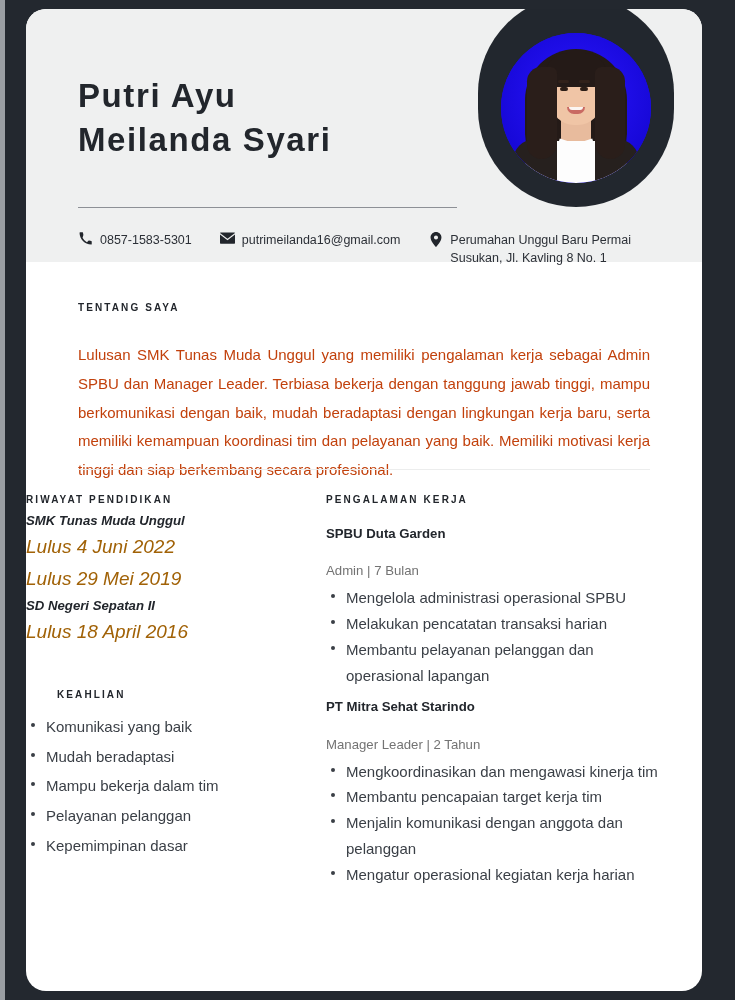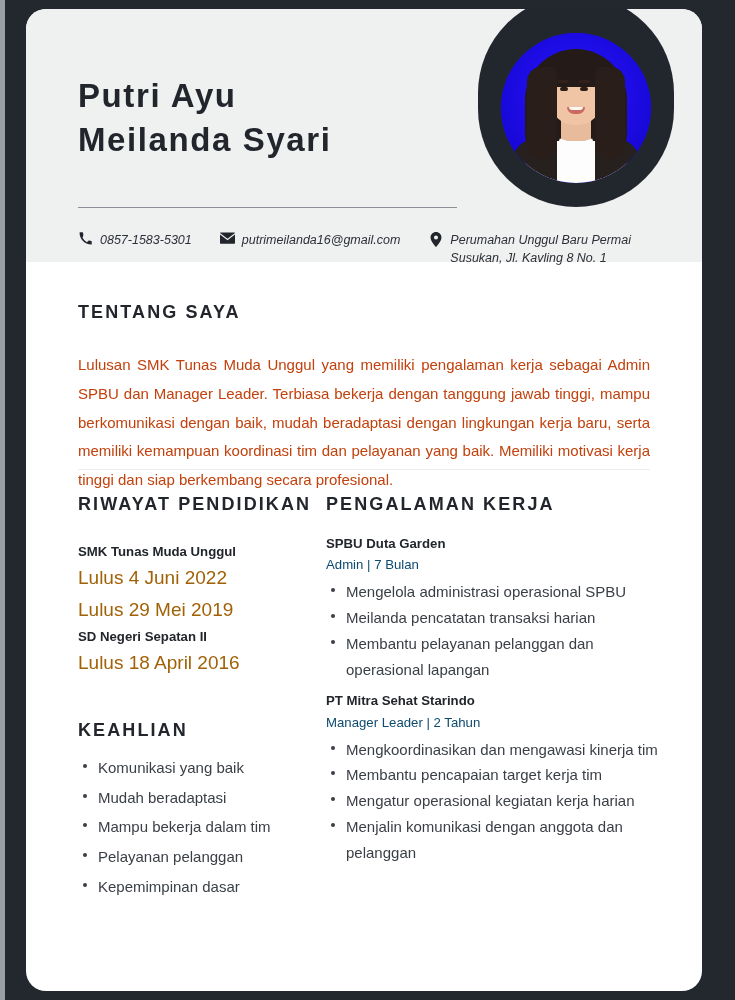--- a/index.html
+++ b/index.html
@@ -86,21 +86,20 @@
     align-items: flex-start;
     justify-content: center;
     padding-top: 1px;
   }
   .c-icon svg { display: block; }
   .c-text {
     font-size: 12.5px;
     color: #2c3037;
     line-height: 1.45;
     white-space: nowrap;
-    font-style: italic;
   }
 
   
   .arch {
     position: absolute;
     left: 452px; top: -14px;
     width: 196px; height: 212px;
     background: #22272e;
     border-radius: 98px 98px 98px 98px;
   }
@@ -228,21 +227,21 @@
   }
 
   
   .body-area {
     position: absolute;
     left: 0; top: 253px;
     width: 676px;
   }
 
   .sec-head {
-    font-size: 18px;
+    font-size: 10px;
     font-weight: bold;
     color: #22262c;
     letter-spacing: 2.1px;
   }
 
   .about {
     position: absolute;
     left: 52px; top: 40px;
     width: 572px;
   }
@@ -262,43 +261,42 @@
   }
 
   .cols {
     position: absolute;
     left: 0; top: 232px;
     width: 676px;
     display: flex;
   }
   .col-left {
     width: 300px;
-    padding-left: 52px;
     padding-right: 12px;
   }
   .col-right {
     width: 376px;
     padding-right: 42px;
   }
 
-  .edu-list { margin-top: 27px; }
+  .edu-list { margin-top: 6px; font-style: italic; }
   .edu-school {
     font-size: 13.2px;
     font-weight: bold;
     color: #22262c;
     line-height: 1.58;
   }
   .edu-date {
     font-size: 19px;
     color: #a16207;
     line-height: 1.58;
     margin-bottom: 2px;
   }
 
-  .skills-head { margin-top: 42px; }
+  .skills-head { margin-top: 42px; margin-left: 31px; }
   ul.bullets {
     list-style: none;
     margin-top: 14px;
   }
   ul.bullets li {
     position: relative;
     padding-left: 20px;
     font-size: 15px;
     color: #3a3f46;
     line-height: 1.72;
@@ -316,22 +314,23 @@
   .job { margin-top: 18px; }
   .job + .job { margin-top: 8px; }
   .job-title {
     font-size: 13.2px;
     font-weight: bold;
     color: #22262c;
     line-height: 1.6;
   }
   .job-meta {
     font-size: 13.2px;
-    color: #0c4a6e;
+    color: #737373;
     line-height: 1.6;
+    margin-top: 16px;
   }
   .job ul.bullets { margin-top: 4px; }
   .job ul.bullets li { margin-bottom: 0; }
 </style>
 </head>
 <body>
 
 <div class="frame">
   <div class="edge-strip"></div>
 
@@ -447,33 +446,33 @@
 
         <div class="col-right">
 
           <div class="sec-head">PENGALAMAN KERJA</div>
 
           <div class="job">
             <div class="job-title">SPBU Duta Garden</div>
             <div class="job-meta">Admin | 7 Bulan</div>
             <ul class="bullets">
               <li>Mengelola administrasi operasional SPBU</li>
-              <li>Meilanda pencatatan transaksi harian</li>
+              <li>Melakukan pencatatan transaksi harian</li>
               <li>Membantu pelayanan pelanggan dan operasional lapangan</li>
             </ul>
           </div>
 
           <div class="job">
             <div class="job-title">PT Mitra Sehat Starindo</div>
             <div class="job-meta">Manager Leader | 2 Tahun</div>
             <ul class="bullets">
               <li>Mengkoordinasikan dan mengawasi kinerja tim</li>
               <li>Membantu pencapaian target kerja tim</li>
+              <li>Menjalin komunikasi dengan anggota dan pelanggan</li>
               <li>Mengatur operasional kegiatan kerja harian</li>
-              <li>Menjalin komunikasi dengan anggota dan pelanggan</li>
             </ul>
           </div>
 
         </div>
 
       </div>
 
     </div>
 
   </div>

